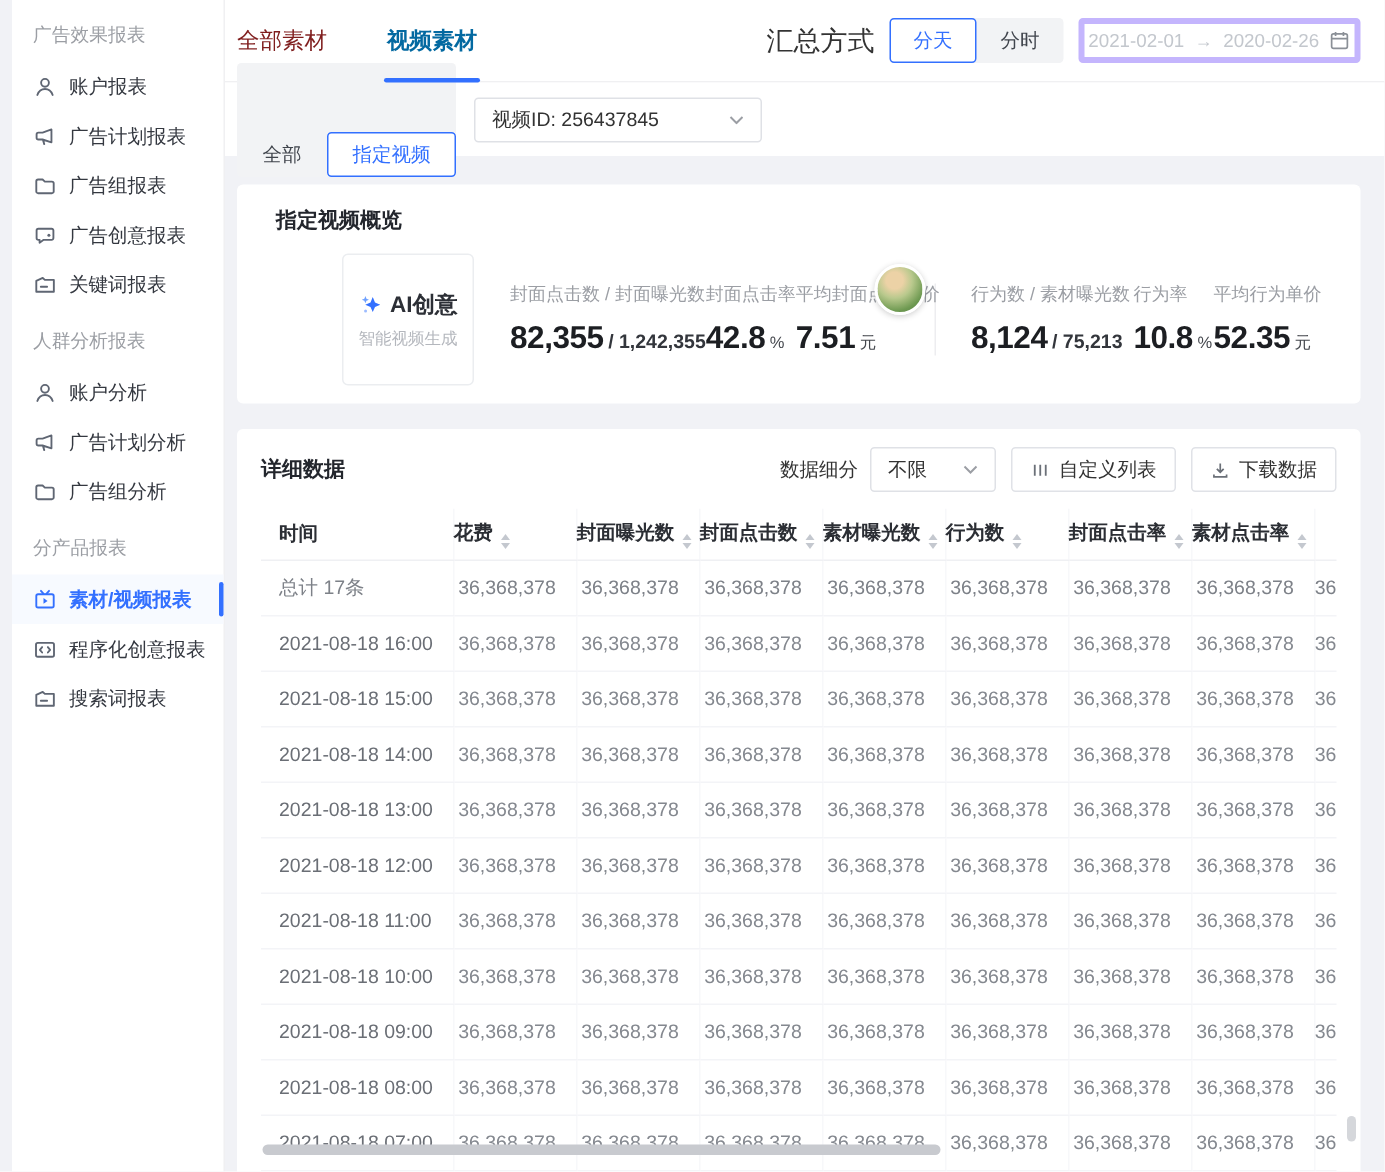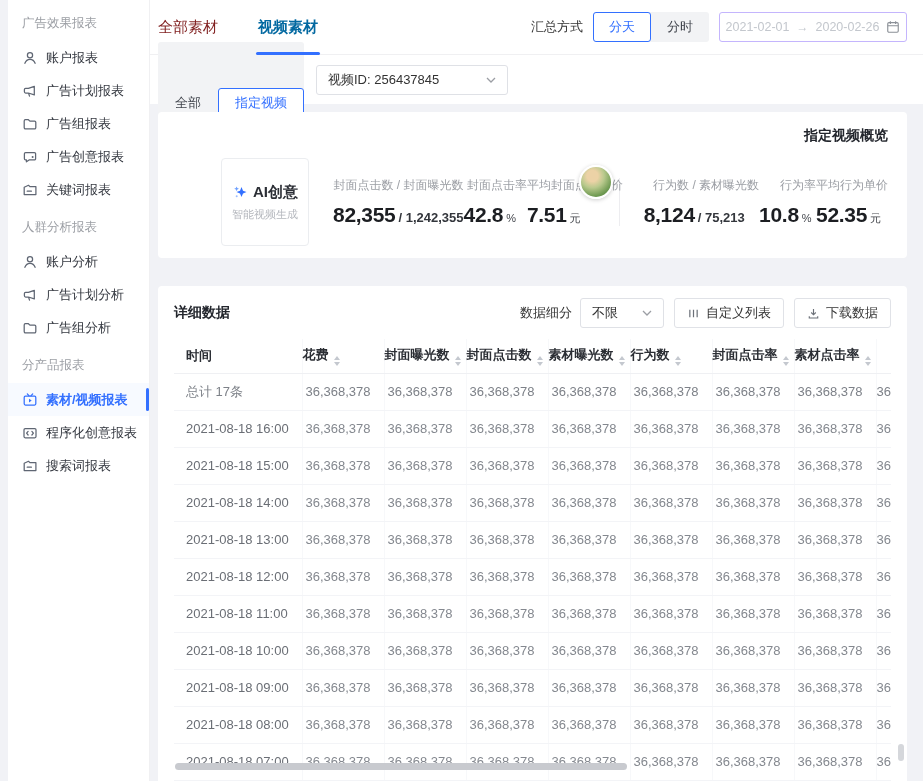--- a/index.html
+++ b/index.html
@@ -26,26 +26,26 @@
   .main { position:absolute; left:142px; top:0; width:781px; height:781px; }
 
   .tabs-row { height:55px; background:#fff; display:flex; align-items:center;
     padding:0 16px; border-bottom:1px solid #f0f0f2; }
   .tab { font-size:15px; margin-right:40px; height:55px; display:flex; align-items:center;
     position:relative; cursor:pointer; color:#7f1d1d; }
   .tab.active { color:#0369a1; font-weight:bold; }
   .tab.active::after { content:""; position:absolute; left:-2px; right:-2px; bottom:0;
     height:3px; background:#3370ff; border-radius:2px; }
   .tabs-right { margin-left:auto; display:flex; align-items:center; gap:10px; }
-  .summary-label { font-size:13px; color:#333; }
+  .summary-label { font-size:18px; color:#333; }
   .seg-group { display:flex; background:#f2f3f5; border-radius:3px; }
   .seg { min-width:58px; height:30px; display:flex; align-items:center; justify-content:center;
     font-size:13px; color:#41454d; border:1px solid transparent; border-radius:3px; cursor:pointer; }
   .seg.active { background:#fff; border-color:#3370ff; color:#3370ff; }
-  .date-box { width:188px; height:30px; border:1px solid #c4b5fd; border-radius:3px;
+  .date-box { width:188px; height:30px; border:4px solid #c4b5fd; border-radius:3px;
     background:#fff; display:flex; align-items:center; justify-content:center; gap:7px;
     font-size:12.5px; color:#c3c7cd; cursor:pointer; }
   .date-box .arrow { font-size:12px; color:#c3c7cd; }
   .date-box .ic { color:#8b9097; }
 
   .filter-row { height:49px; background:#fff; display:flex; align-items:center;
     padding:0 16px; gap:12px; }
   .radio-group { display:flex; background:#f2f3f5; border-radius:3px; }
   .radio-seg { min-width:58px; height:30px; padding:0 16px; display:flex; align-items:center;
     justify-content:center; font-size:13px; color:#41454d; border:1px solid transparent;
@@ -54,21 +54,21 @@
   .select { height:30px; border:1px solid #dfe1e6; border-radius:3px; background:#fff;
     display:flex; align-items:center; justify-content:space-between; font-size:13px;
     color:#333; padding:0 11px; cursor:pointer; }
   .video-select { width:192px; }
   .chev { color:#9b9ea4; margin-left:8px; }
 
   .card { position:absolute; left:16px; width:749px; background:#fff; border-radius:4px; }
   .card-title { font-size:14px; font-weight:bold; color:#23262d; }
 
   
-  .overview { top:112px; height:146px; padding:15px 19px;text-align:right; }
+  .overview { top:123px; height:146px; padding:15px 26px; }
   .ov-row { display:flex; align-items:center; margin-top:13px; }
   .logo-box { width:88px; height:88px; border:1px solid #ebedf0; border-radius:4px;
     display:flex; flex-direction:column; align-items:center; justify-content:center; gap:5px; flex:0 0 auto;margin-left:44px; }
   .logo-line { display:flex; align-items:center; gap:4px; font-size:15px; font-weight:bold; color:#2c2f36; }
   .logo-sub { font-size:11px; color:#b4b7bd; }
   .stat { white-space:nowrap; }
   .stat-label { font-size:12px; color:#9b9ea4; margin-bottom:9px; }
   .stat-line { display:flex; align-items:baseline; gap:3px; }
   .stat-value { font-size:21px; font-weight:bold; color:#1c1e22; letter-spacing:-0.3px; }
   .stat-sub { font-size:13px; font-weight:bold; color:#33363c; }

